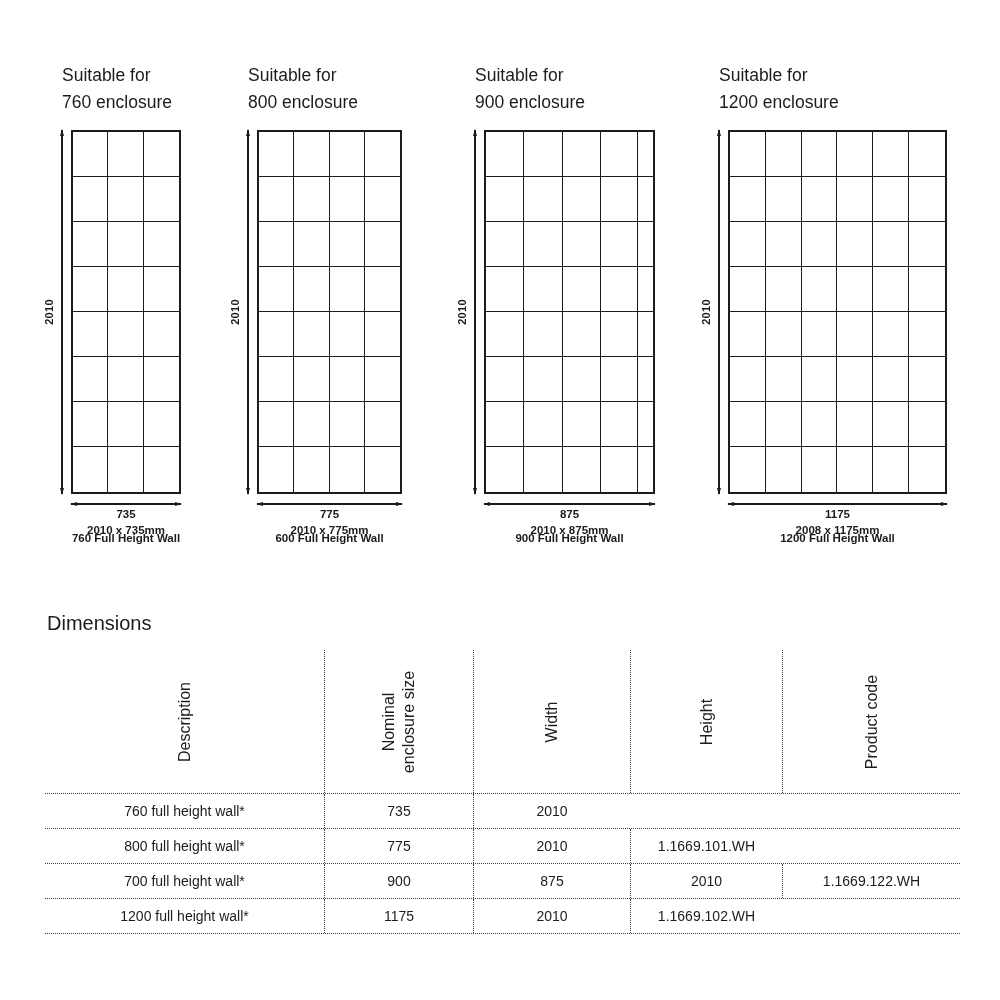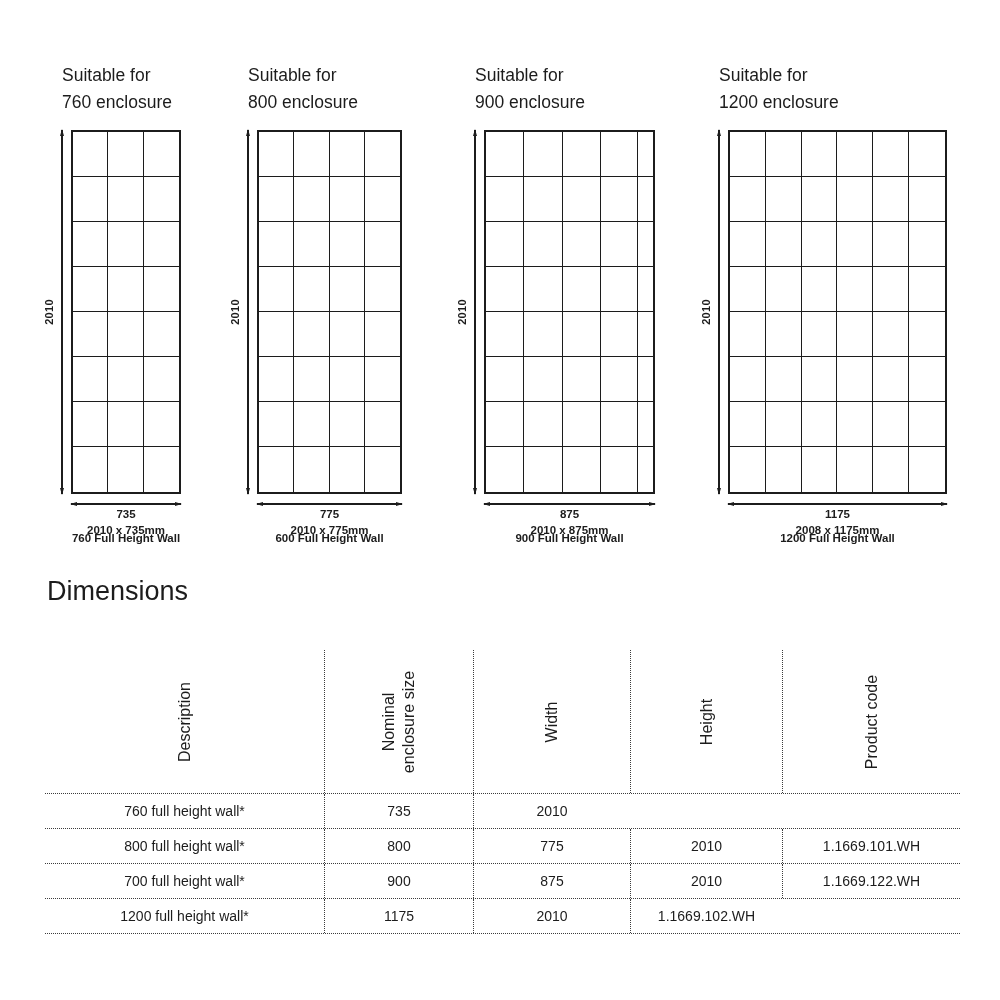--- a/index.html
+++ b/index.html
@@ -33,21 +33,21 @@
     border-top:2.6px solid transparent;border-bottom:2.6px solid transparent;border-right:7px solid #1c1c1c;}
   .wline::after{content:"";position:absolute;right:-1px;top:50%;transform:translateY(-50%);
     border-top:2.6px solid transparent;border-bottom:2.6px solid transparent;border-left:7px solid #1c1c1c;}
   .wlabel{position:absolute;left:26px;top:448px;width:var(--gw);text-align:center;
     font-size:11.5px;font-weight:700;}
   .size-label,.name-label{position:absolute;left:calc(26px + var(--gw)/2);transform:translateX(-50%);
     width:230px;text-align:center;font-weight:700;white-space:nowrap;}
   .size-label{top:464px;font-size:11.5px;}
   .name-label{top:472px;font-size:11.5px;}
   
-  .dims-title{position:absolute;left:47px;top:576px;font-size:27px;}
+  .dims-title{position:absolute;left:47px;top:612px;font-size:20px;}
   .dims-subtitle{position:absolute;left:47px;top:609px;font-size:22px;font-weight:700;}
   .dim-table{position:absolute;left:45px;top:650px;width:915px;
     --cols:279px 149px 157px 152px 178px;}
   .thead{display:grid;grid-template-columns:var(--cols);height:143px;
     border-bottom:1.6px dotted #3c3c3c;}
   .th{position:relative;}
   .th + .th{border-left:1.6px dotted #3c3c3c;}
   .th span{position:absolute;left:50%;top:50%;transform:translate(-50%,-50%) rotate(-90deg);
     font-size:16px;line-height:20px;white-space:pre;text-align:center;}
   .trow{display:grid;grid-template-columns:var(--cols);height:34px;
@@ -294,21 +294,20 @@
         </div>
     </div>
     <div class="tbody">
         <div class="trow">
           <div class="td">760 full height wall*</div>
           <div class="td">735</div>
           <div class="td">2010</div>
         </div>
         <div class="trow">
           <div class="td">800 full height wall*</div>
-          <div class="td">800</div>
           <div class="td">775</div>
           <div class="td">2010</div>
           <div class="td">1.1669.101.WH</div>
         </div>
         <div class="trow">
           <div class="td">700 full height wall*</div>
           <div class="td">900</div>
           <div class="td">875</div>
           <div class="td">2010</div>
           <div class="td">1.1669.122.WH</div>

